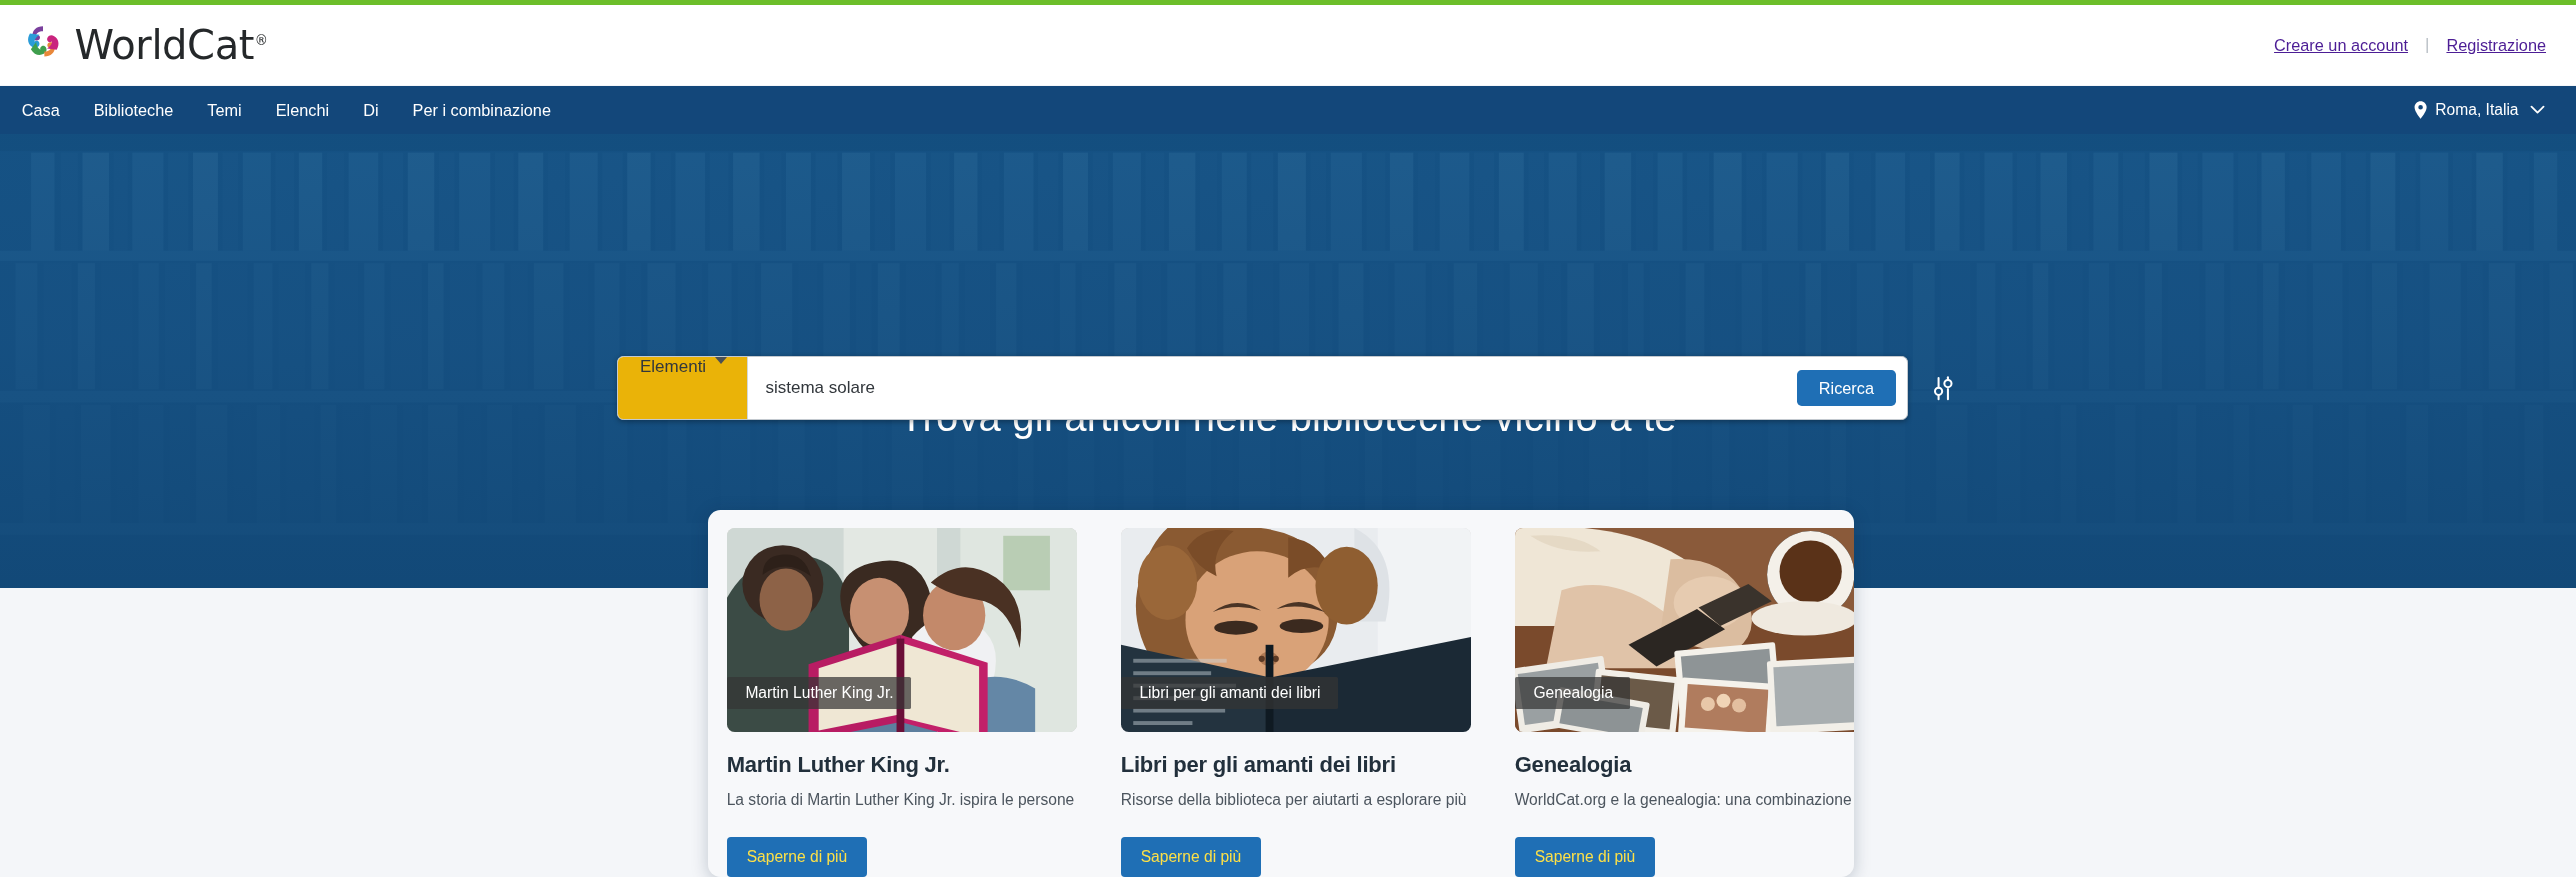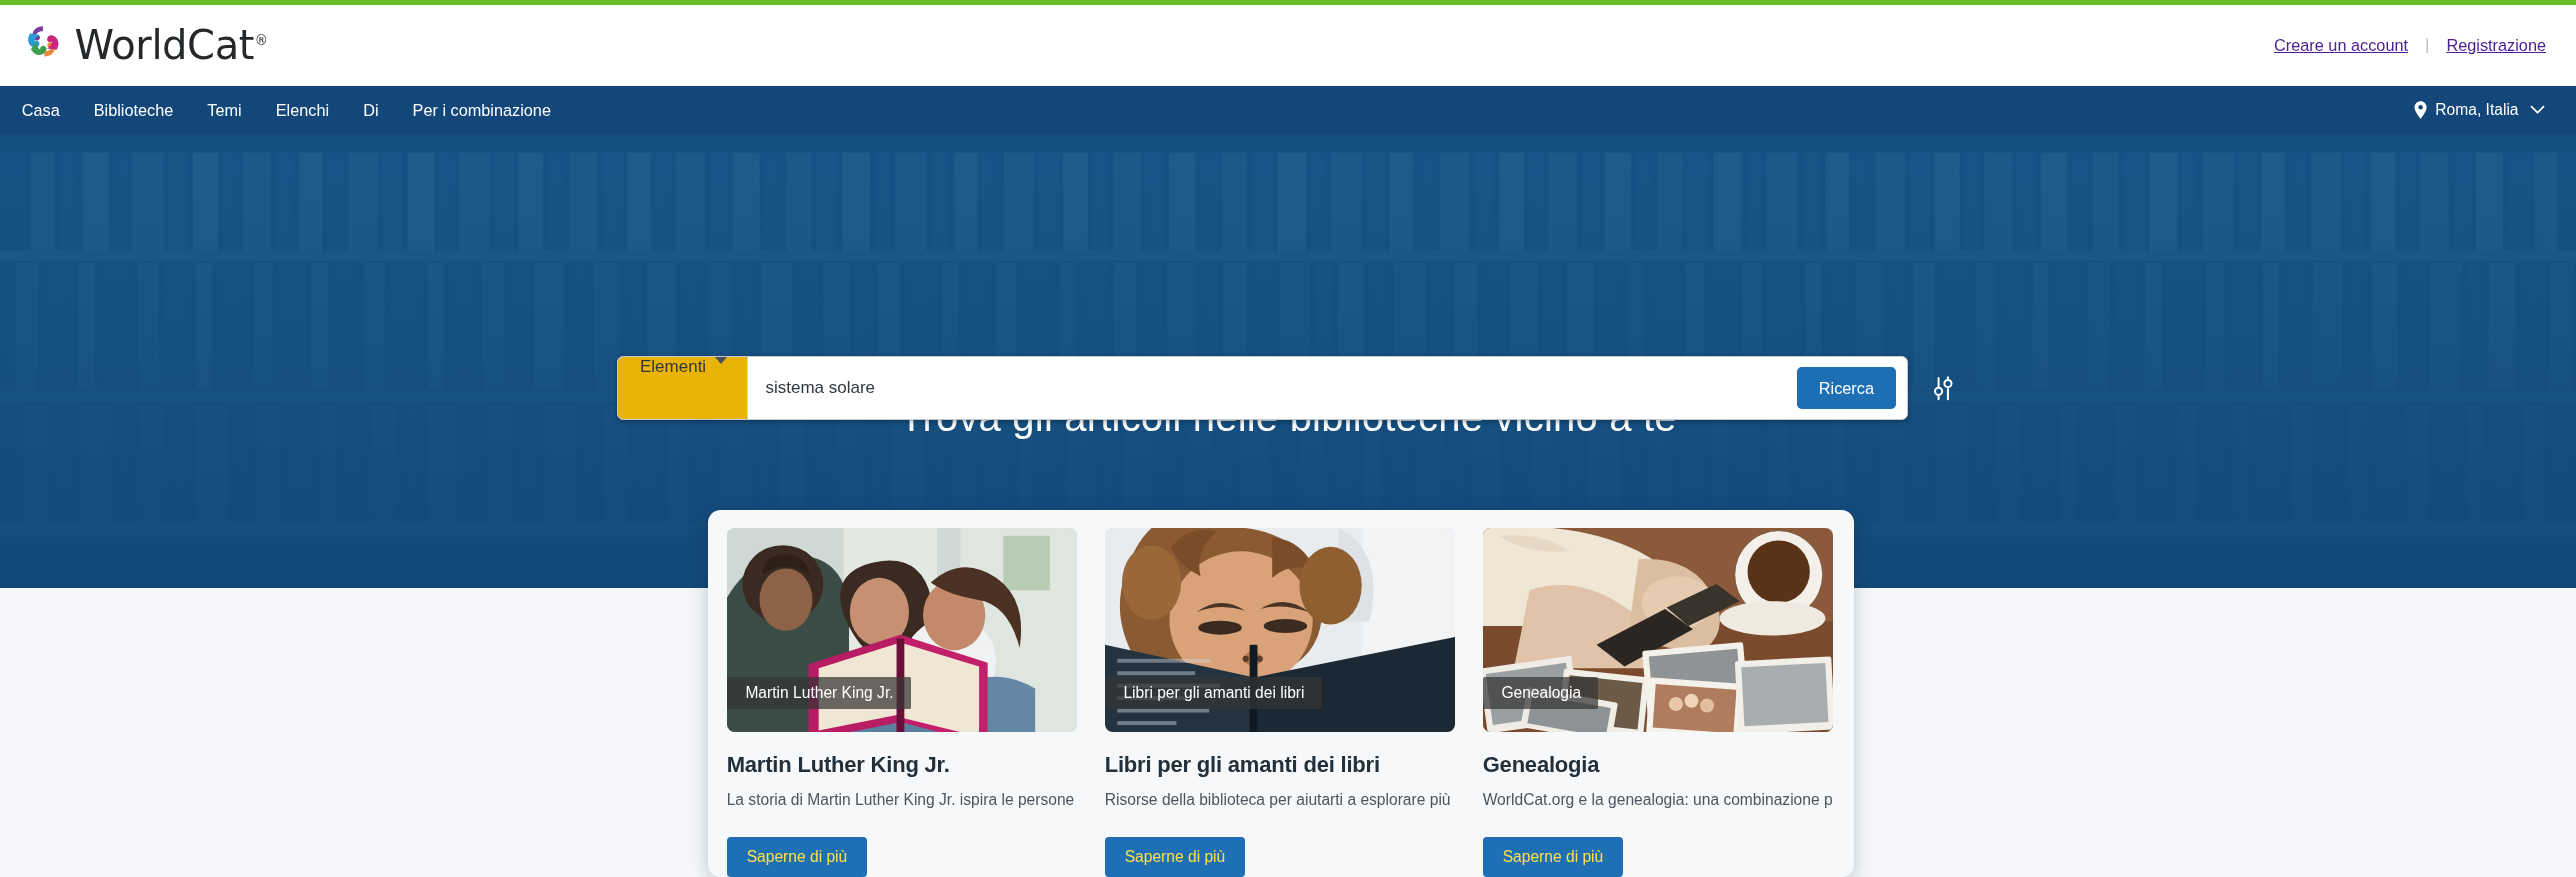--- a/index.html
+++ b/index.html
@@ -195,21 +195,21 @@
     background: transparent;
   }
   .search-input::placeholder { color: #8b9197; }
   .search-btn {
     margin-right: 11px;
     background: #1f6fb5;
     color: #ffffff;
     border: none;
     border-radius: 4.7px;
     font-size: 16.3px;
-    height: 42px;
+    height: 36px;
     padding: 0 22px;
     cursor: pointer;
     font-family: "Liberation Sans", sans-serif;
     white-space: nowrap;
   }
   .filter-icon-btn {
     background: transparent;
     border: none;
     cursor: pointer;
     padding: 0;
@@ -236,21 +236,21 @@
     top: 510px;
     left: 708px;
     width: 1146px;
     height: 367px;
     background: #f7f8fa;
     border-radius: 12.5px;
     box-shadow: 0 3.1px 17px rgba(10,30,60,0.22);
     padding: 18px 0 0 18.7px;
     overflow: hidden;
     display: flex;
-    gap: 28px;
+    gap: 44px;
   }
   .card {
     width: 350px;
     flex: 0 0 350px;
   }
   .card-img {
     width: 350px;
     height: 204px;
     border-radius: 7.8px;
     overflow: hidden;

